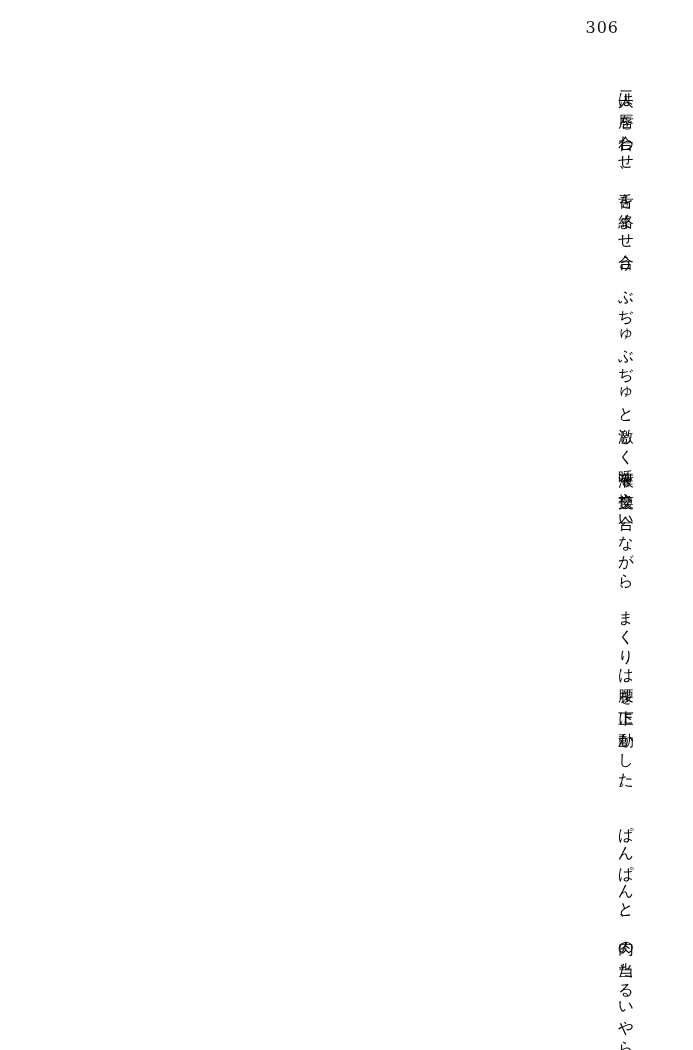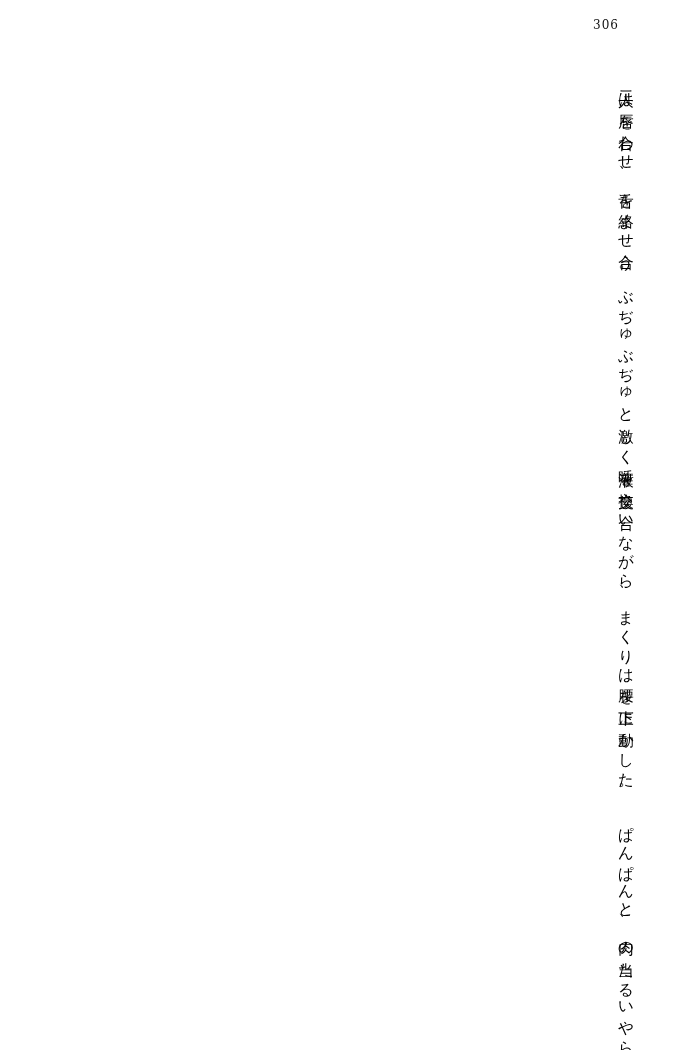--- a/index.html
+++ b/index.html
@@ -13,21 +13,21 @@
     height: 1050px;
     background: #ffffff;
     overflow: hidden;
     font-family: "DejaVu Serif", "Liberation Serif", serif;
     color: #000000;
   }
   .page-number {
     position: absolute;
     top: 18px;
     right: 74px;
-    font-size: 12px;
+    font-size: 16px;
     letter-spacing: 1px;
     font-family: "DejaVu Serif", "Liberation Serif", serif;
     color: #111;
   }
   .text-body {
     position: absolute;
     top: 62px;
     right: 50px;
     left: 42px;
     height: 950px;

